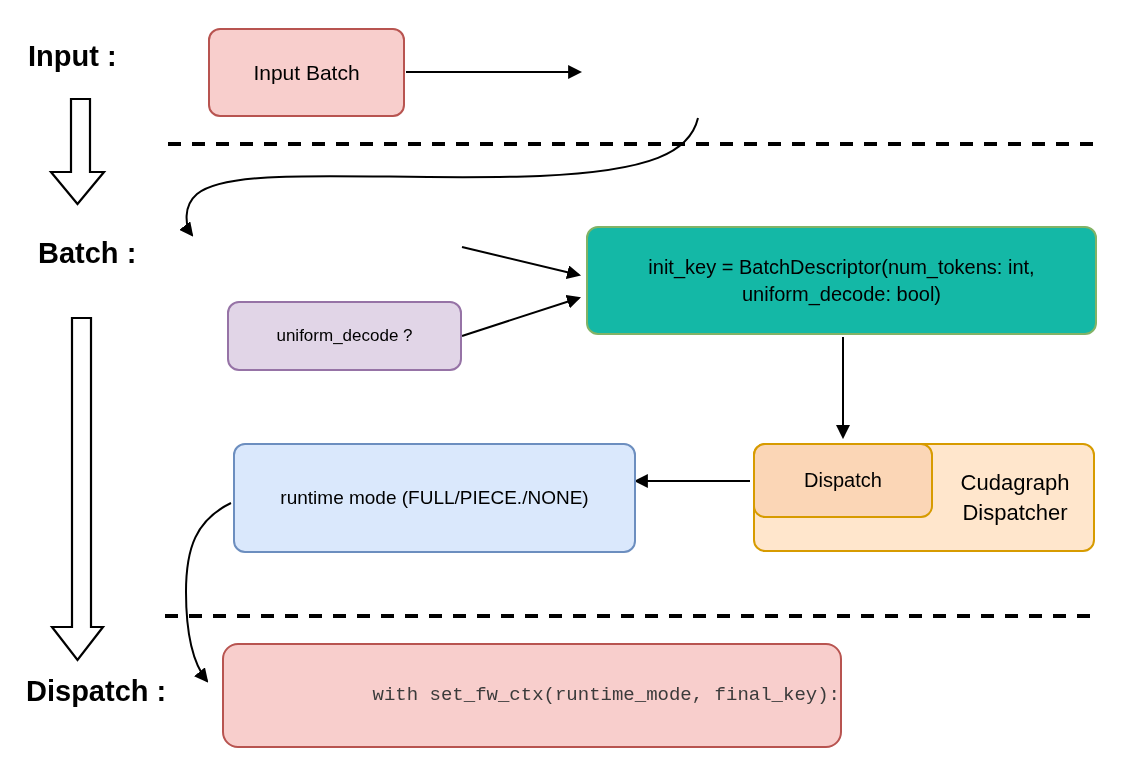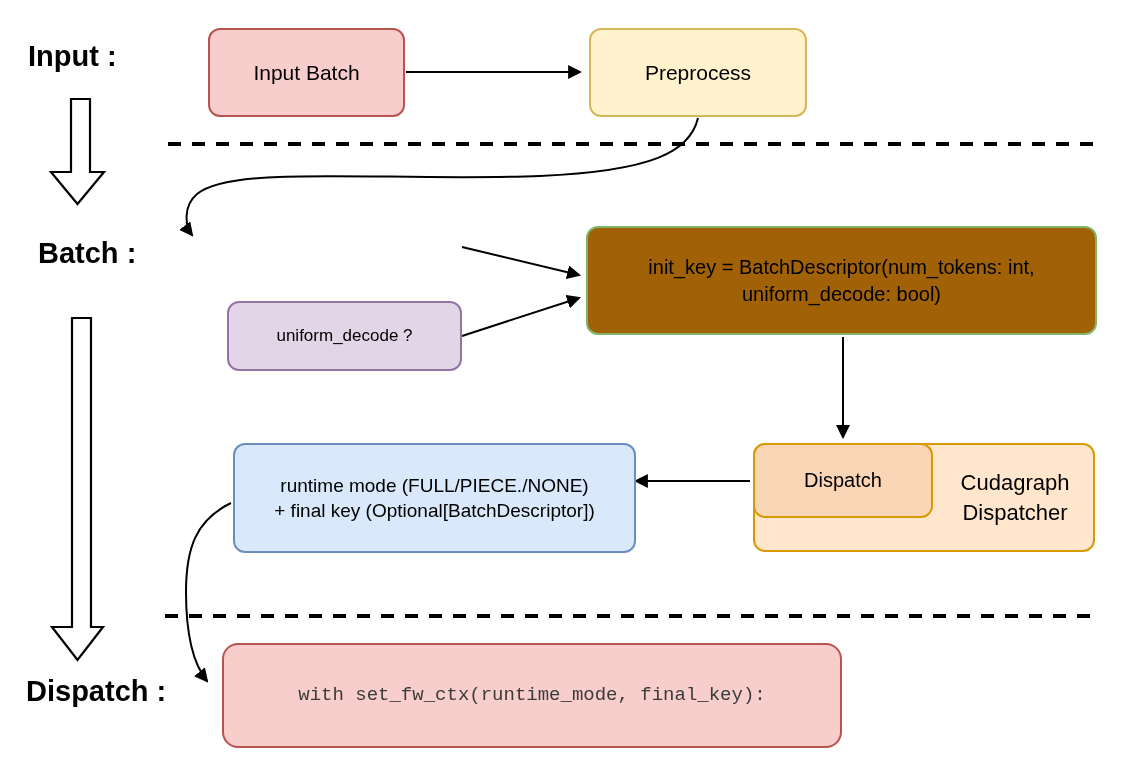--- a/index.html
+++ b/index.html
@@ -46,21 +46,21 @@
     display: flex; flex-direction: column; align-items: center; justify-content: center;
     font-size: 22px; line-height: 1.35;
   }
   #dispatch      { left: 753px; top: 443px; width: 180px; height: 75px;  background:#FBD6B6; border-color:#D79B00; font-size: 20px; }
   #runtime-mode  { left: 233px; top: 443px; width: 403px; height: 110px; background:#DAE8FC; border-color:#6C8EBF; font-size: 19px; }
   #execute-code  {
     left: 222px; top: 643px; width: 620px; height: 105px;
     background:#F8CECC; border-color:#B85450; border-radius: 16px;
     font-family: "Liberation Mono", "DejaVu Sans Mono", monospace;
     font-size: 19px; color: #3b3b3b;
-    align-items: center; text-align: left;
+    align-items: flex-end; text-align: left;
     line-height: 1.5;
   }
 
   #input-label   { left: 28px; top: 40px;  }
   #plan-label    { left: 38px; top: 237px; }
   #execute-label { left: 26px; top: 675px; }
 </style>
 </head>
 <body>
 
@@ -89,47 +89,43 @@
   </svg>
 
   <div class="stage-label" id="input-label">Input :</div>
   <div class="stage-label" id="plan-label">Batch :</div>
   <div class="stage-label" id="execute-label">Dispatch :</div>
 
   <div class="node" id="input-batch" style="background: rgb(248, 206, 204); border-color: rgb(184, 84, 80);">
     <span class="ln">Input Batch</span>
   </div>
 
-  <div class="node" id="preprocess" style="background: rgb(255, 242, 204); border-color: rgb(214, 182, 86);">
-    <span class="ln">Preprocess</span>
-  </div>
 
 
   <div class="node" id="uniform-decode" style="background: rgb(225, 213, 231); border-color: rgb(150, 115, 166);">
     <span class="ln">uniform_decode ?</span>
   </div>
 
-  <div class="node" id="init-key" style="background: #a16207; border-color: rgb(130, 179, 102);">
+  <div class="node" id="init-key" style="background: #14b8a6; border-color: rgb(130, 179, 102);">
     <span class="ln">init_key = BatchDescriptor(num_tokens: int,</span>
     <span class="ln">uniform_decode: bool)</span>
   </div>
 
   <div class="node" id="dispatcher" style="background: rgb(255, 230, 204); border-color: rgb(215, 155, 0);">
     <div id="dispatcher-label">
       <span class="ln">Cudagraph</span>
       <span class="ln">Dispatcher</span>
     </div>
   </div>
 
   <div class="node" id="dispatch" style="background: rgb(251, 214, 182); border-color: rgb(215, 155, 0); justify-content: center;">
     <span class="ln">Dispatch</span>
   </div>
 
   <div class="node" id="runtime-mode" style="background: rgb(218, 232, 252); border-color: rgb(108, 142, 191);">
     <span class="ln">runtime mode (FULL/PIECE./NONE)</span>
-    <span class="ln">+ final key (Optional[BatchDescriptor])</span>
   </div>
 
   <div class="node" id="execute-code" style="background: rgb(248, 206, 204); border-color: rgb(184, 84, 80);">
     <span class="ln">with set_fw_ctx(runtime_mode, final_key):</span>
   </div>
 
 </div>
 
 </body></html>

